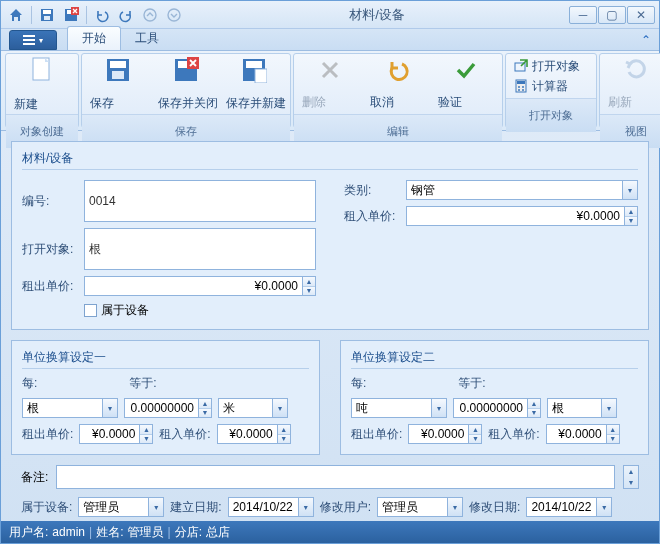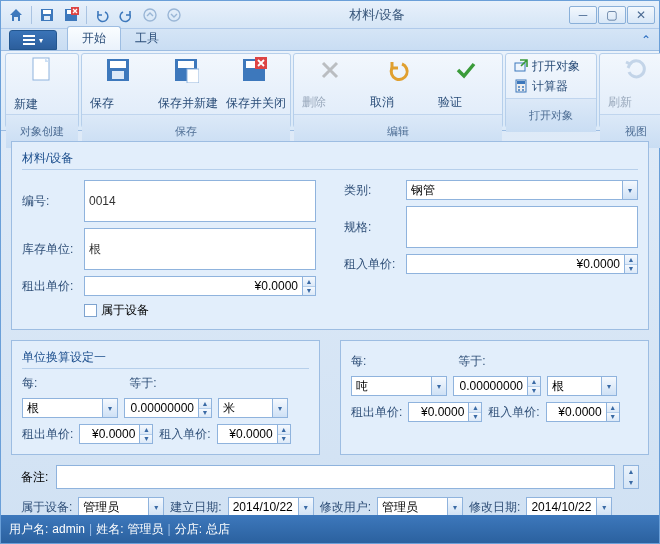--- a/index.html
+++ b/index.html
@@ -59,21 +59,21 @@
 
 .remarkrow { display:flex; align-items:center; gap:8px; padding: 0 10px 4px 10px;}
 .remarkrow textarea { flex:1; height:24px; border:1px solid #8fb3dd; resize:none; padding:3px;}
 .remarkrow .scroll { width:16px; height:24px; border:1px solid #8fb3dd; background:linear-gradient(#eaf2fb,#d5e5f6); display:flex;flex-direction:column;}
 .remarkrow .scroll div{flex:1;display:flex;align-items:center;justify-content:center;font-size:7px;color:#3a6aa5;}
 
 .userrow { display:flex; gap:6px; padding: 4px 10px 8px 10px; align-items:center;}
 .userrow label { color:#2e4e77;}
 .userrow .ddcombo input { width: 70px; }
 
-.statusbar { height:28px; background: linear-gradient(#3d78bc,#2b619f); color:#fff; display:flex; align-items:center; padding:7px 8px; gap:4px;}
+.statusbar { height:22px; background: linear-gradient(#3d78bc,#2b619f); color:#fff; display:flex; align-items:center; padding:7px 8px; gap:4px;}
 .statusbar .sep{color:#9bbde6;}
 
 
 .ico { display:inline-flex; }
 </style>
 </head>
 <body>
 
 <div class="window" style="width:660px;height:544px;display:flex;flex-direction:column;">
 
@@ -190,35 +190,35 @@
                 <rect x="7" y="14" width="12" height="8" fill="#dce9f8"></rect>
               </svg>
             </span>
           <span class="lbl">保存</span>
         </div>
         <div class="ribbtn" style="min-width:64px;">
           <span class="ico">
               <svg width="26" height="26">
                 <rect x="2" y="2" width="22" height="22" fill="#3d78bc"></rect>
                 <rect x="5" y="4" width="16" height="7" fill="#fff"></rect>
-                <rect x="14" y="12" width="12" height="14" fill="#fff" stroke="#8fb3dd"></rect>
-              </svg>
-            </span>
-          <span class="lbl">保存并新建</span>
+                <rect x="14" y="0" width="12" height="12" fill="#d44"></rect>
+                <path d="M17 3 L23 9 M23 3 L17 9" stroke="#fff" stroke-width="1.8"></path>
+              </svg>
+            </span>
+          <span class="lbl">保存并关闭</span>
         </div>
         <div class="ribbtn" style="min-width:64px;">
           <span class="ico">
               <svg width="26" height="26">
                 <rect x="2" y="2" width="22" height="22" fill="#3d78bc"></rect>
                 <rect x="5" y="4" width="16" height="7" fill="#fff"></rect>
-                <rect x="14" y="0" width="12" height="12" fill="#d44"></rect>
-                <path d="M17 3 L23 9 M23 3 L17 9" stroke="#fff" stroke-width="1.8"></path>
-              </svg>
-            </span>
-          <span class="lbl">保存并关闭</span>
+                <rect x="14" y="12" width="12" height="14" fill="#fff" stroke="#8fb3dd"></rect>
+              </svg>
+            </span>
+          <span class="lbl">保存并新建</span>
         </div>
       </div>
       <div class="group-label">保存</div>
     </div>
 
     <div class="group">
       <div class="group-body">
         <div class="ribbtn disabled">
           <span class="ico">
               <svg width="24" height="24">
@@ -299,21 +299,21 @@
 
     <div class="panel">
       <div class="panel-title">材料/设备</div>
       <div style="display:flex; gap:28px;">
         <div style="flex:1;">
           <div class="row">
             <label class="lbl">编号:</label>
             <input class="txt" style="flex: 1 1 0%;" value="0014">
           </div>
           <div class="row">
-            <label class="lbl">库存单位:</label>
+            <label class="lbl">打开对象:</label>
             <input class="txt" style="flex: 1 1 0%;" value="根">
           </div>
           <div class="row">
             <label class="lbl">租出单价:</label>
             <div class="numbox" style="flex:1;">
                 <input style="flex: 1 1 0%;" value="¥0.0000">
                 <div class="spin">
                   <div>▲</div>
                   <div>▼</div>
                 </div>
@@ -329,24 +329,20 @@
         </div>
         <div style="flex:1;">
           <div class="row">
             <label class="lbl">类别:</label>
             <div class="ddcombo" style="flex:1;">
                 <input style="flex: 1 1 0%;" value="钢管">
                 <div class="ddbtn">▾</div>
               </div>
           </div>
           <div class="row">
-            <label class="lbl">规格:</label>
-            <input class="txt" style="flex: 1 1 0%;">
-          </div>
-          <div class="row">
             <label class="lbl">租入单价:</label>
             <div class="numbox" style="flex:1;">
                 <input style="flex: 1 1 0%;" value="¥0.0000">
                 <div class="spin">
                   <div>▲</div>
                   <div>▼</div>
                 </div>
               </div>
           </div>
         </div>
@@ -392,20 +388,21 @@
               <input style="width: 60px;" value="¥0.0000">
               <div class="spin">
                 <div>▲</div>
                 <div>▼</div>
               </div>
             </div>
         </div>
       </div>
 
       <div class="panel">
+        <div class="panel-title">单位换算设定二</div>
         <div class="row">
           <label>每:</label>
           <div style="width:80px;"></div>
           <label>等于:</label>
         </div>
         <div class="row">
           <div class="ddcombo">
               <input style="width: 80px;" value="吨">
               <div class="ddbtn">▾</div>
             </div>

